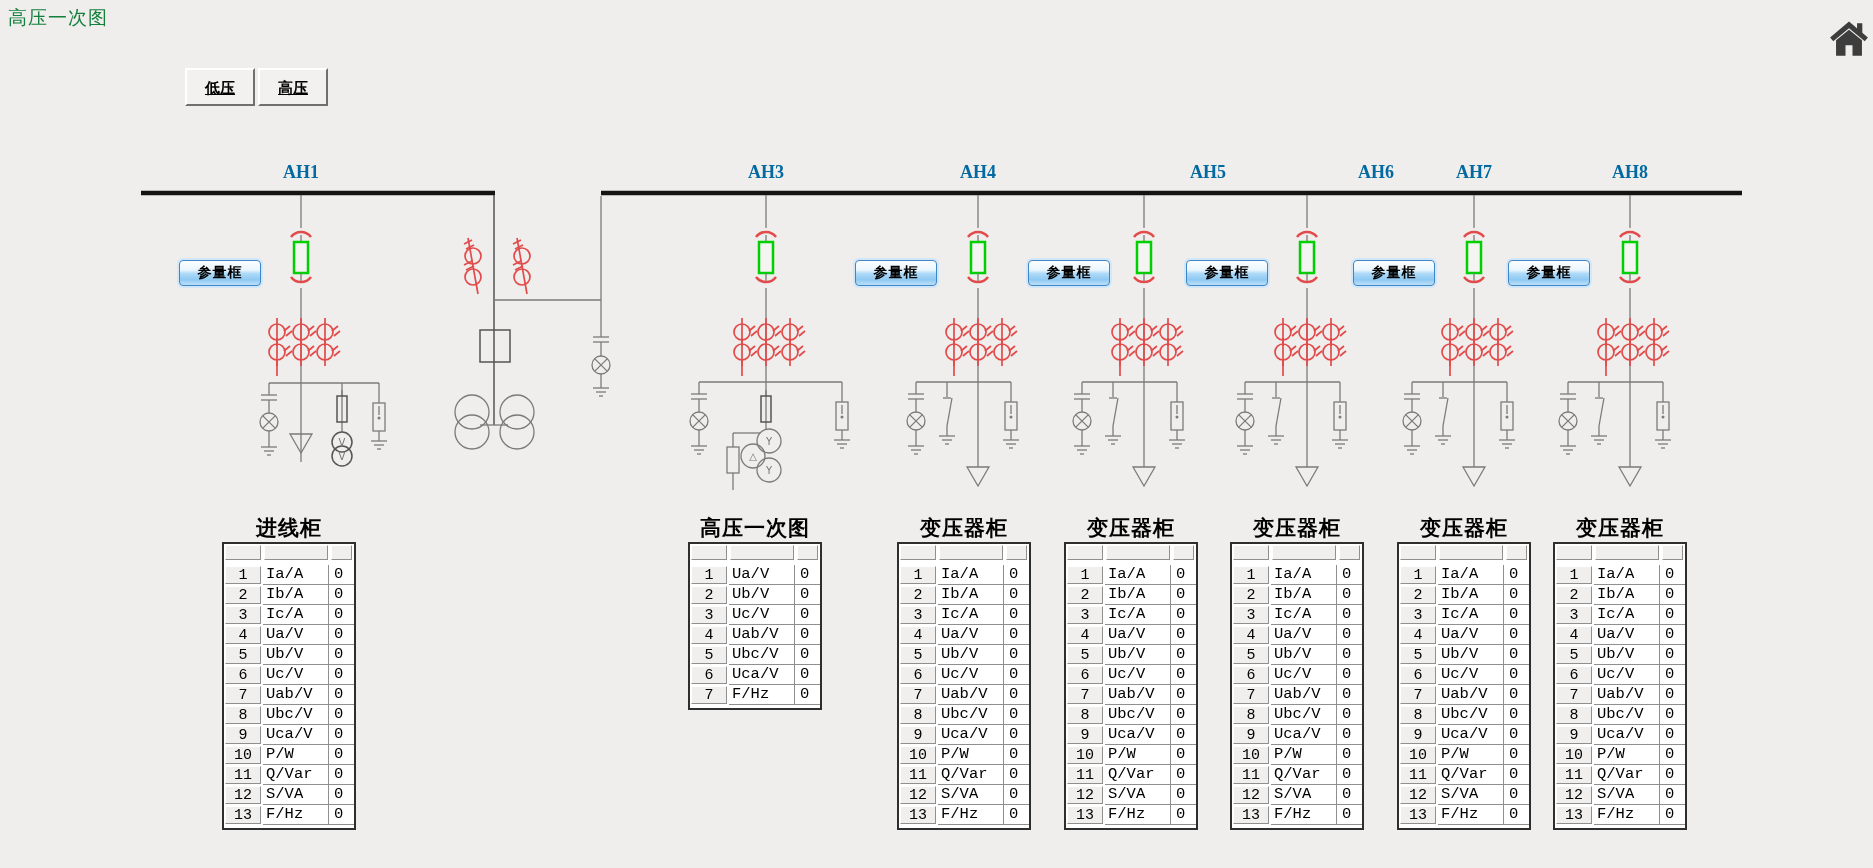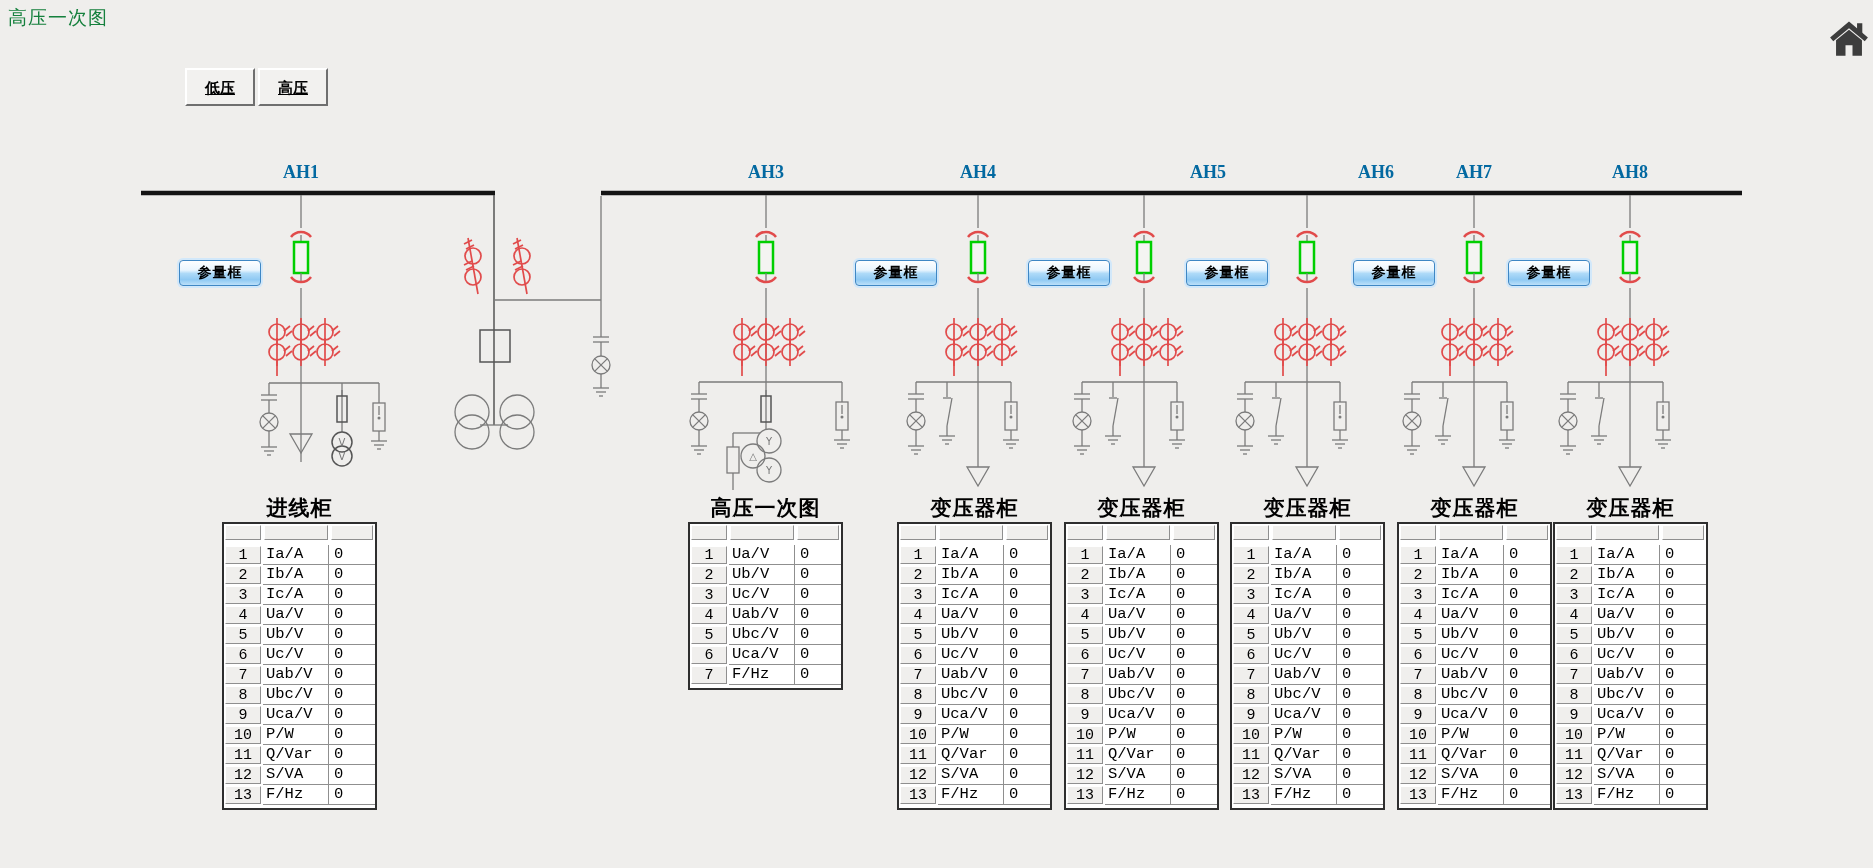--- a/index.html
+++ b/index.html
@@ -41,21 +41,21 @@
   #diagram-svg{position:absolute;left:0;top:0;}
   
   .g{stroke:#7b7b7b;stroke-width:1.3;fill:none;}
   .g2{stroke:#555555;stroke-width:1.5;fill:none;}
   .bus{stroke:#141414;stroke-width:4.5;fill:none;}
   .r{stroke:#e14b4b;stroke-width:1.7;fill:none;}
   .rb{stroke:#e14b4b;stroke-width:2.5;fill:none;}
   .gr{stroke:#00cf00;stroke-width:2.5;fill:#f4f4f2;}
   text.sym{fill:#777;font-family:"DejaVu Sans",sans-serif;font-size:10px;text-anchor:middle;stroke:none;}
   
-  .cab{position:absolute;top:494px;width:155px;}
+  .cab{position:absolute;top:514px;width:134px;}
   .cab-title{
     text-align:center;font-weight:bold;font-size:21px;color:#000;height:28px;
     letter-spacing:1px;white-space:nowrap;
   }
   .cab-table{border:2px solid #2e2e2e;background:#ffffff;padding-bottom:3px;}
   .cab-row{display:flex;height:20px;}
   .cab-head{height:17px;margin-bottom:4px;}
   .c-n{width:34px;flex:none;}
   .c-p{width:62px;flex:none;}
   .c-v{flex:1;}

